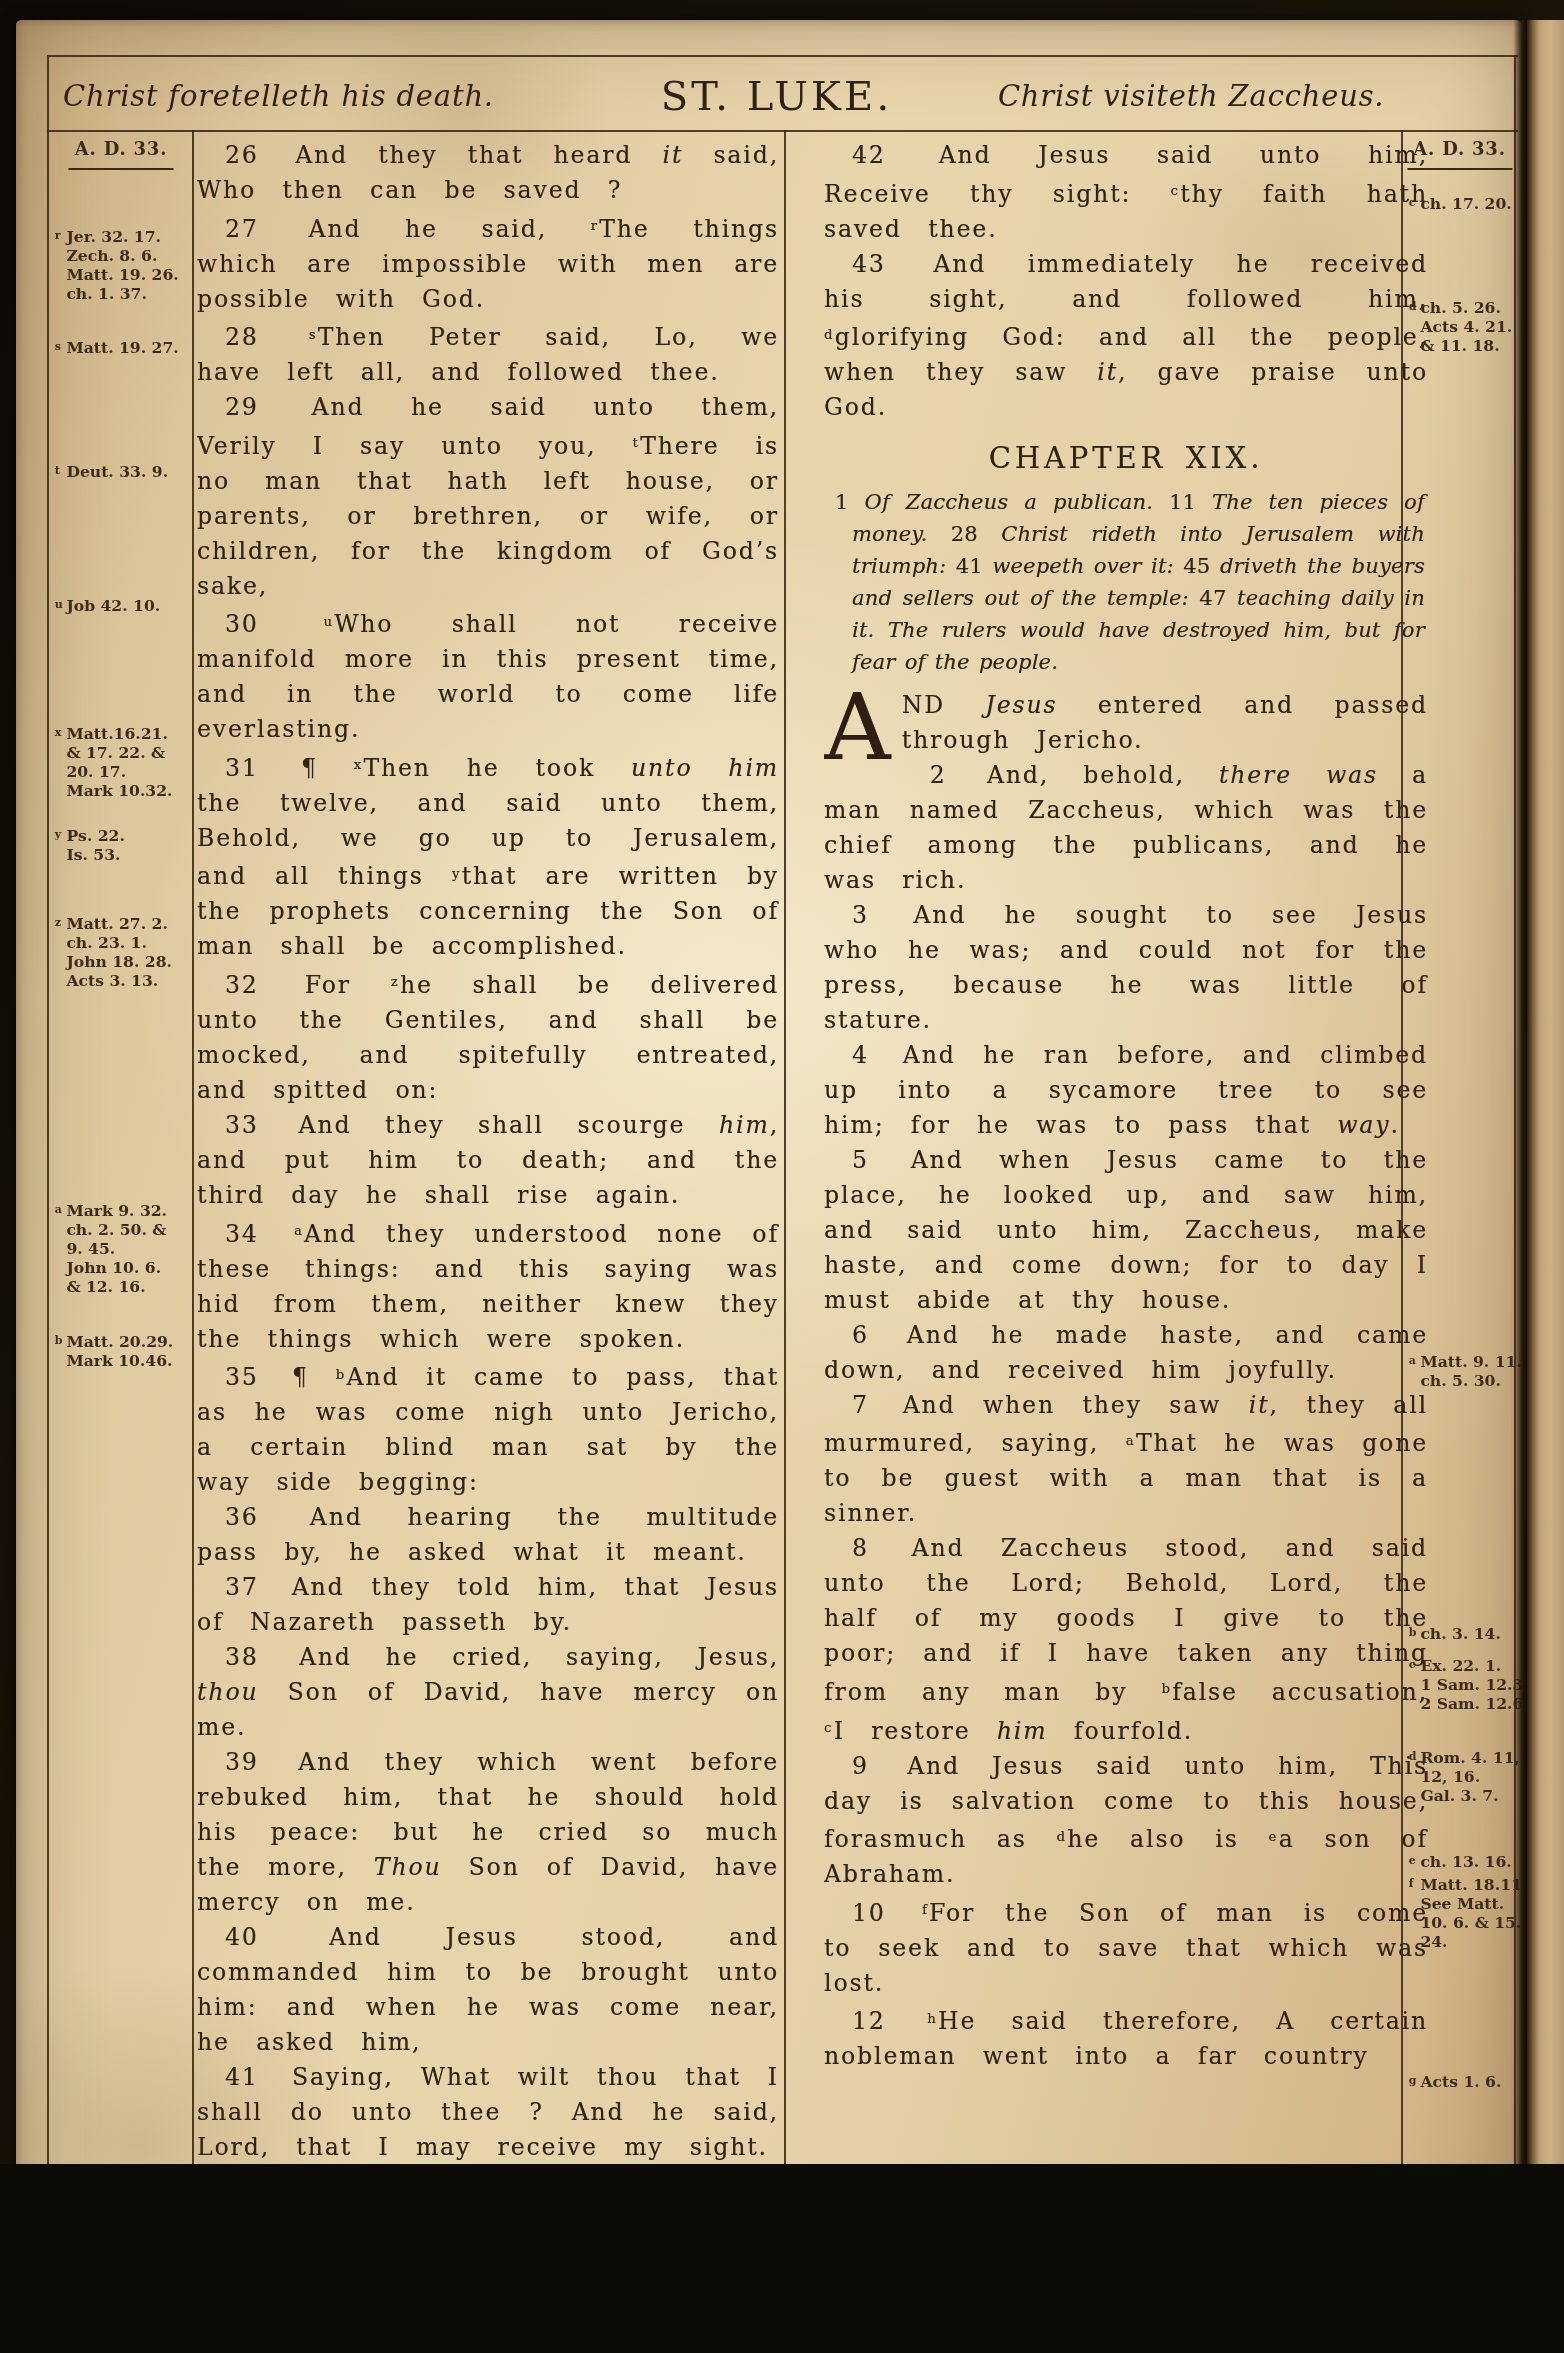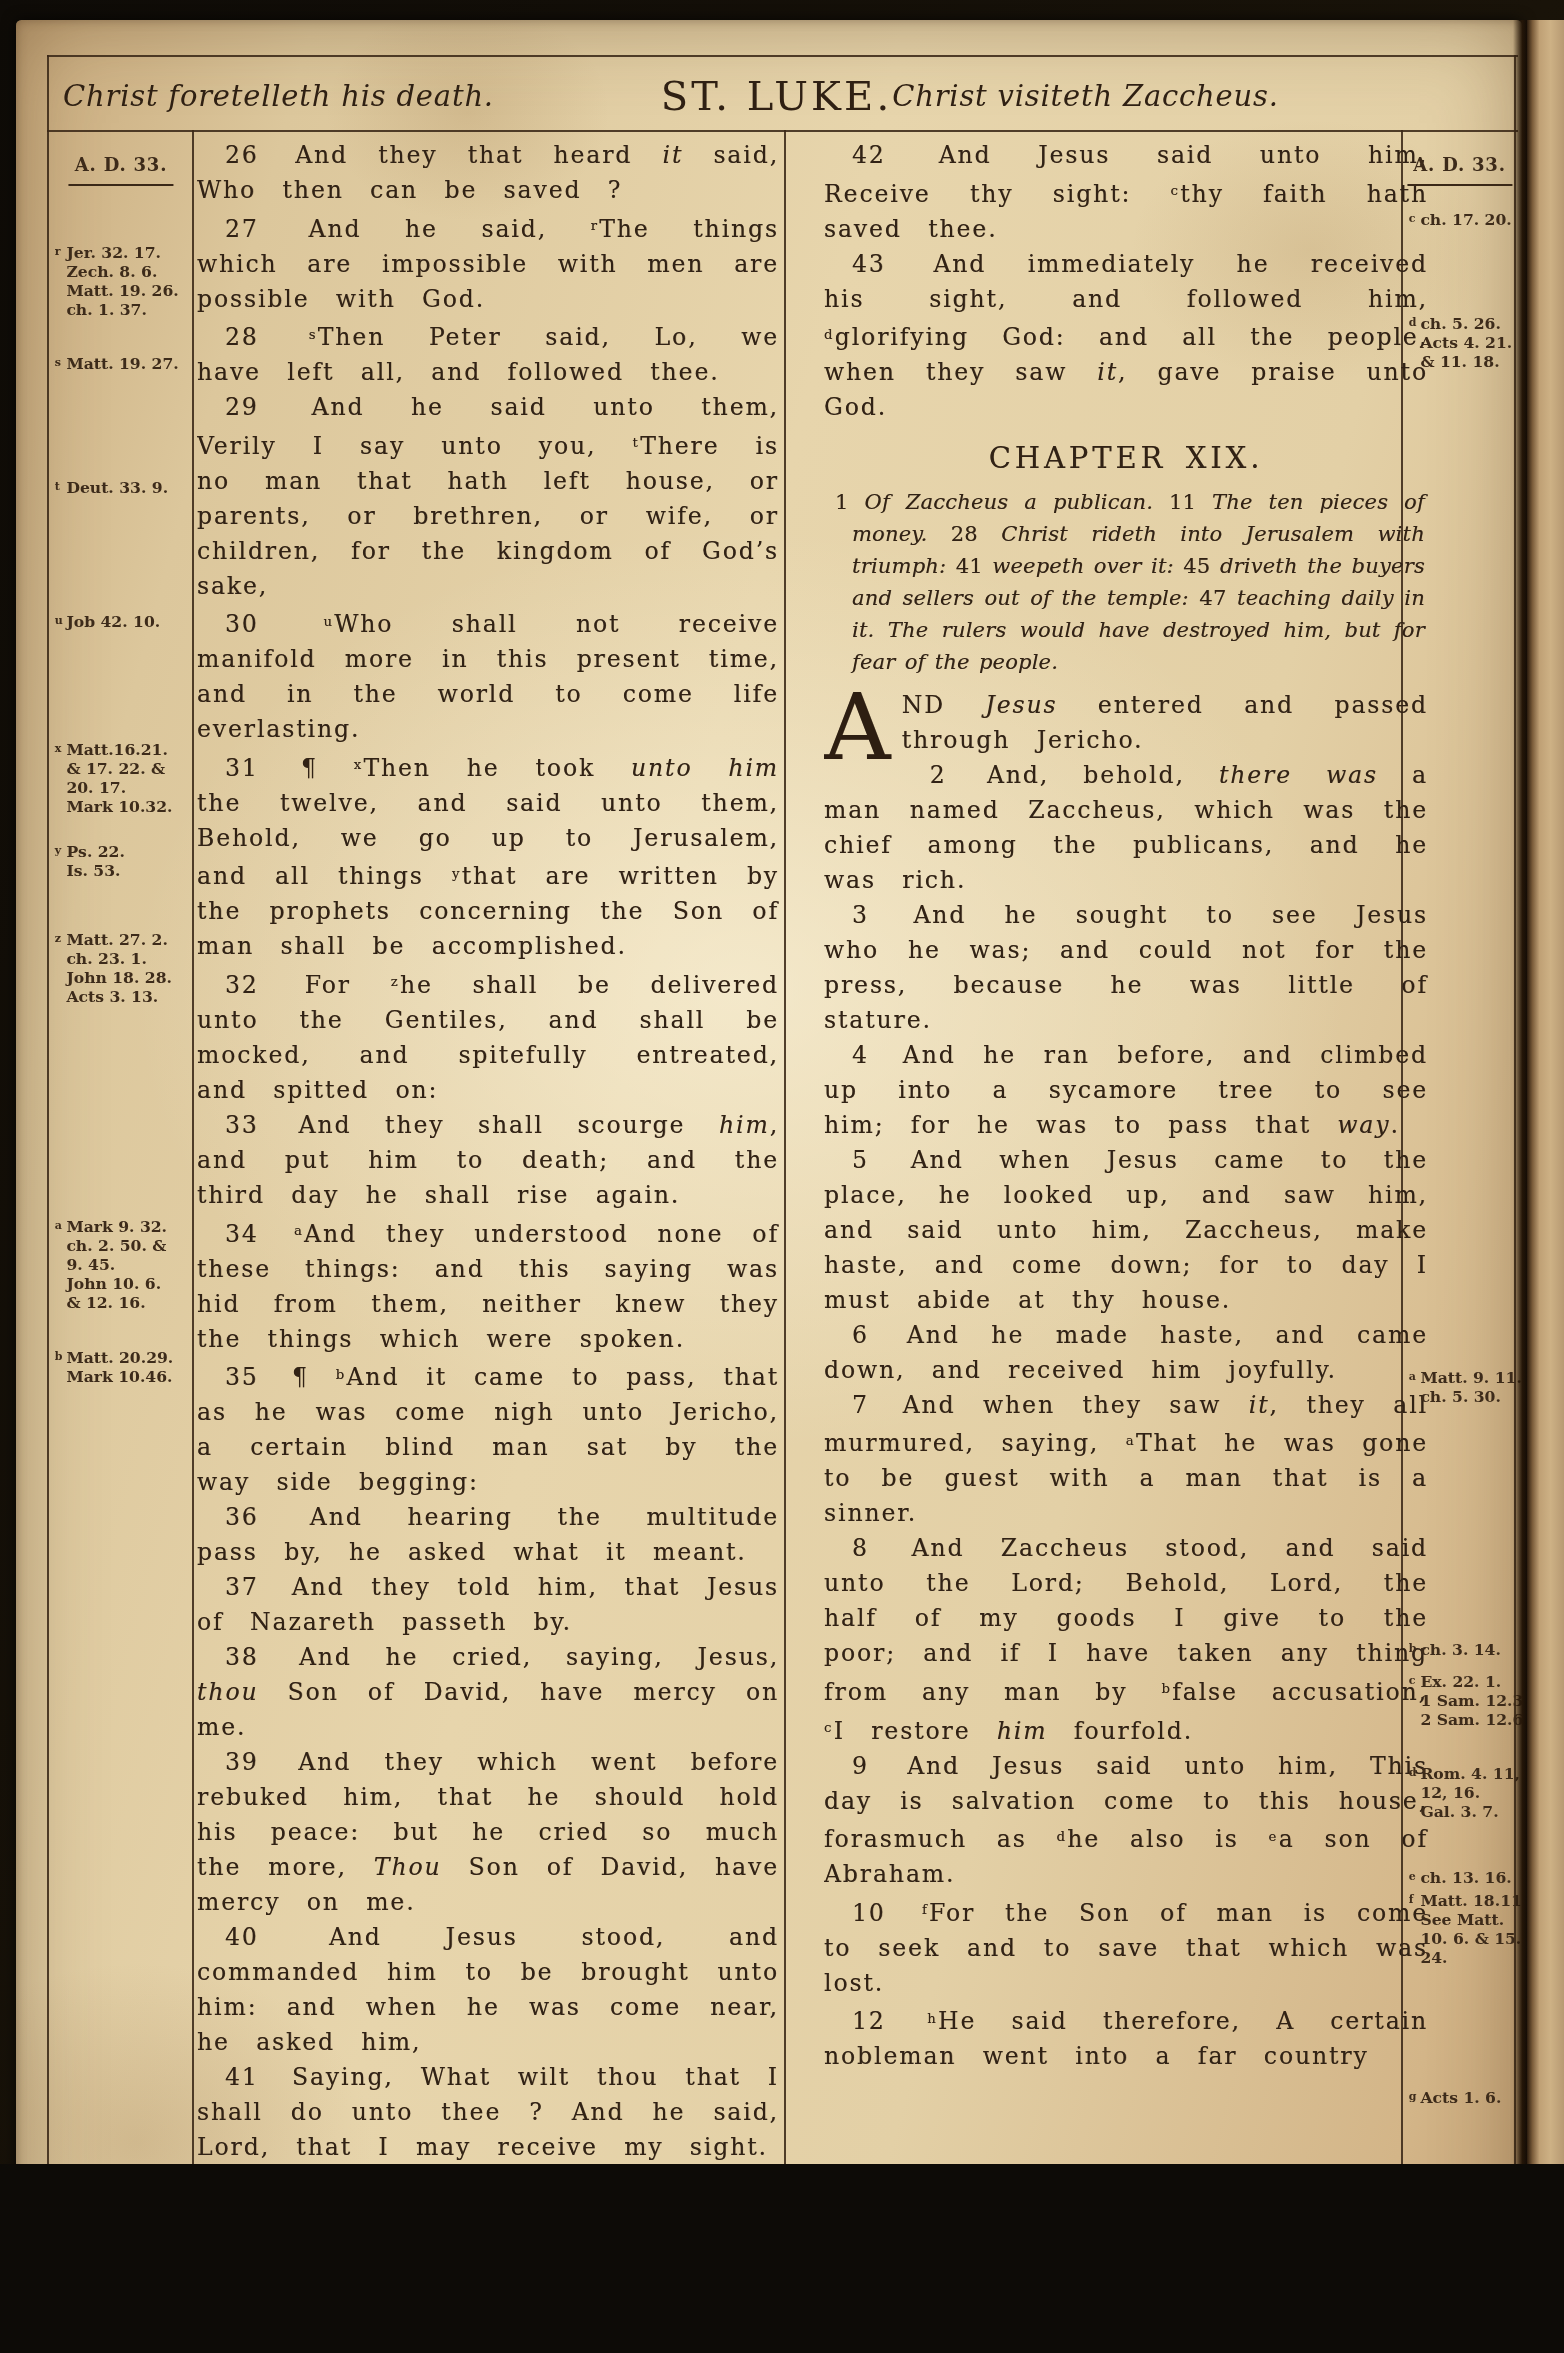--- a/index.html
+++ b/index.html
@@ -15,21 +15,21 @@
       radial-gradient(203px 156px at 30% 4%, rgba(146,106,58,.18), transparent 70%),
       linear-gradient(105deg,#c9ab7e 0%,#dcc79c 14%,#e7d5ac 42%,#e3d0a6 68%,#d3b588 92%,#c3a276 100%);
     box-shadow:inset 0 0 86px rgba(88,58,26,.42), inset 0 0 11px rgba(60,40,20,.38), 0 0 14px rgba(0,0,0,.7);}
   
   .hline,.vline{position:absolute;background:#3a2817;opacity:.88;}
   .hline{height:2.3px;} .vline{width:1.6px;}
   
   .rh{position:absolute;left:49px;top:63px;width:1467px;height:66px;display:flex;align-items:center;color:#2f2013;}
   .rh .side{flex:1;font-style:italic;font-size:29px;letter-spacing:0.8px;}
   .rh .l{text-align:left;padding-left:14px;}
-  .rh .r{text-align:left;padding-right:26px;}
+  .rh .r{text-align:center;padding-right:26px;}
   .rh .c{flex:0 0 auto;font-size:40px;letter-spacing:3.1px;font-weight:500;}
   
   .tcol{position:absolute;top:138px;height:2175px;overflow:hidden;color:#312215;
         font-size:23.5px;line-height:35px;text-align:justify;
         letter-spacing:1.9px;word-spacing:17px;hyphens:auto;-webkit-hyphens:auto;
         text-shadow:0.3px 0.3px 0.4px rgba(46,28,16,.45);}
   .col1{left:197px;width:582px;}
   .col2{left:824px;width:604px;}
   .verse{margin:0;text-indent:28px;}
   .vnum{margin-right:6.3px;}
@@ -37,21 +37,21 @@
   .verse i{letter-spacing:1.9px;}
   .vfirst{text-indent:0;}
   .dropcap{float:left;font-size:92px;line-height:69px;margin:4.7px 9.4px 0 0;color:#2d1e11;}
   .chapter{margin:12.5px 0 7.8px;text-align:center;text-indent:0;font-weight:500;
            font-size:29px;letter-spacing:3.9px;word-spacing:6.3px;line-height:41px;}
   .summary{margin:0 0 9.4px;font-size:21px;line-height:32px;letter-spacing:0.2px;word-spacing:2.3px;
            padding:0 3.1px 0 28px;text-indent:-17px;}
   .summary i{letter-spacing:0.2px;}
   .summary span{font-style:normal;}
   
-  .mcol{position:absolute;top:132px;height:2183px;color:#3d2b1a;border-radius:21px;}
+  .mcol{position:absolute;top:116px;height:2183px;color:#3d2b1a;border-radius:21px;}
   .mleft{left:50px;width:142px;}
   .mright{left:1404px;width:111px;}
   .ad{position:absolute;top:22px;left:50%;transform:translateX(-50%);white-space:nowrap;
       font-weight:700;font-size:18px;letter-spacing:0.8px;border-bottom:2.3px solid #3a2817;padding:0 6.3px 9.4px;}
   .note{position:absolute;left:4.7px;right:0;display:flex;font-weight:700;font-size:15.6px;line-height:19px;}
   .note .nletter{flex:0 0 11.7px;font-size:11px;line-height:14px;padding-top:1.6px;font-weight:700;}
   .note .nlines{flex:1;}
   .note .nline{display:block;white-space:nowrap;}
   
   .pagenum{position:absolute;left:293px;top:2257px;width:203px;text-align:center;

